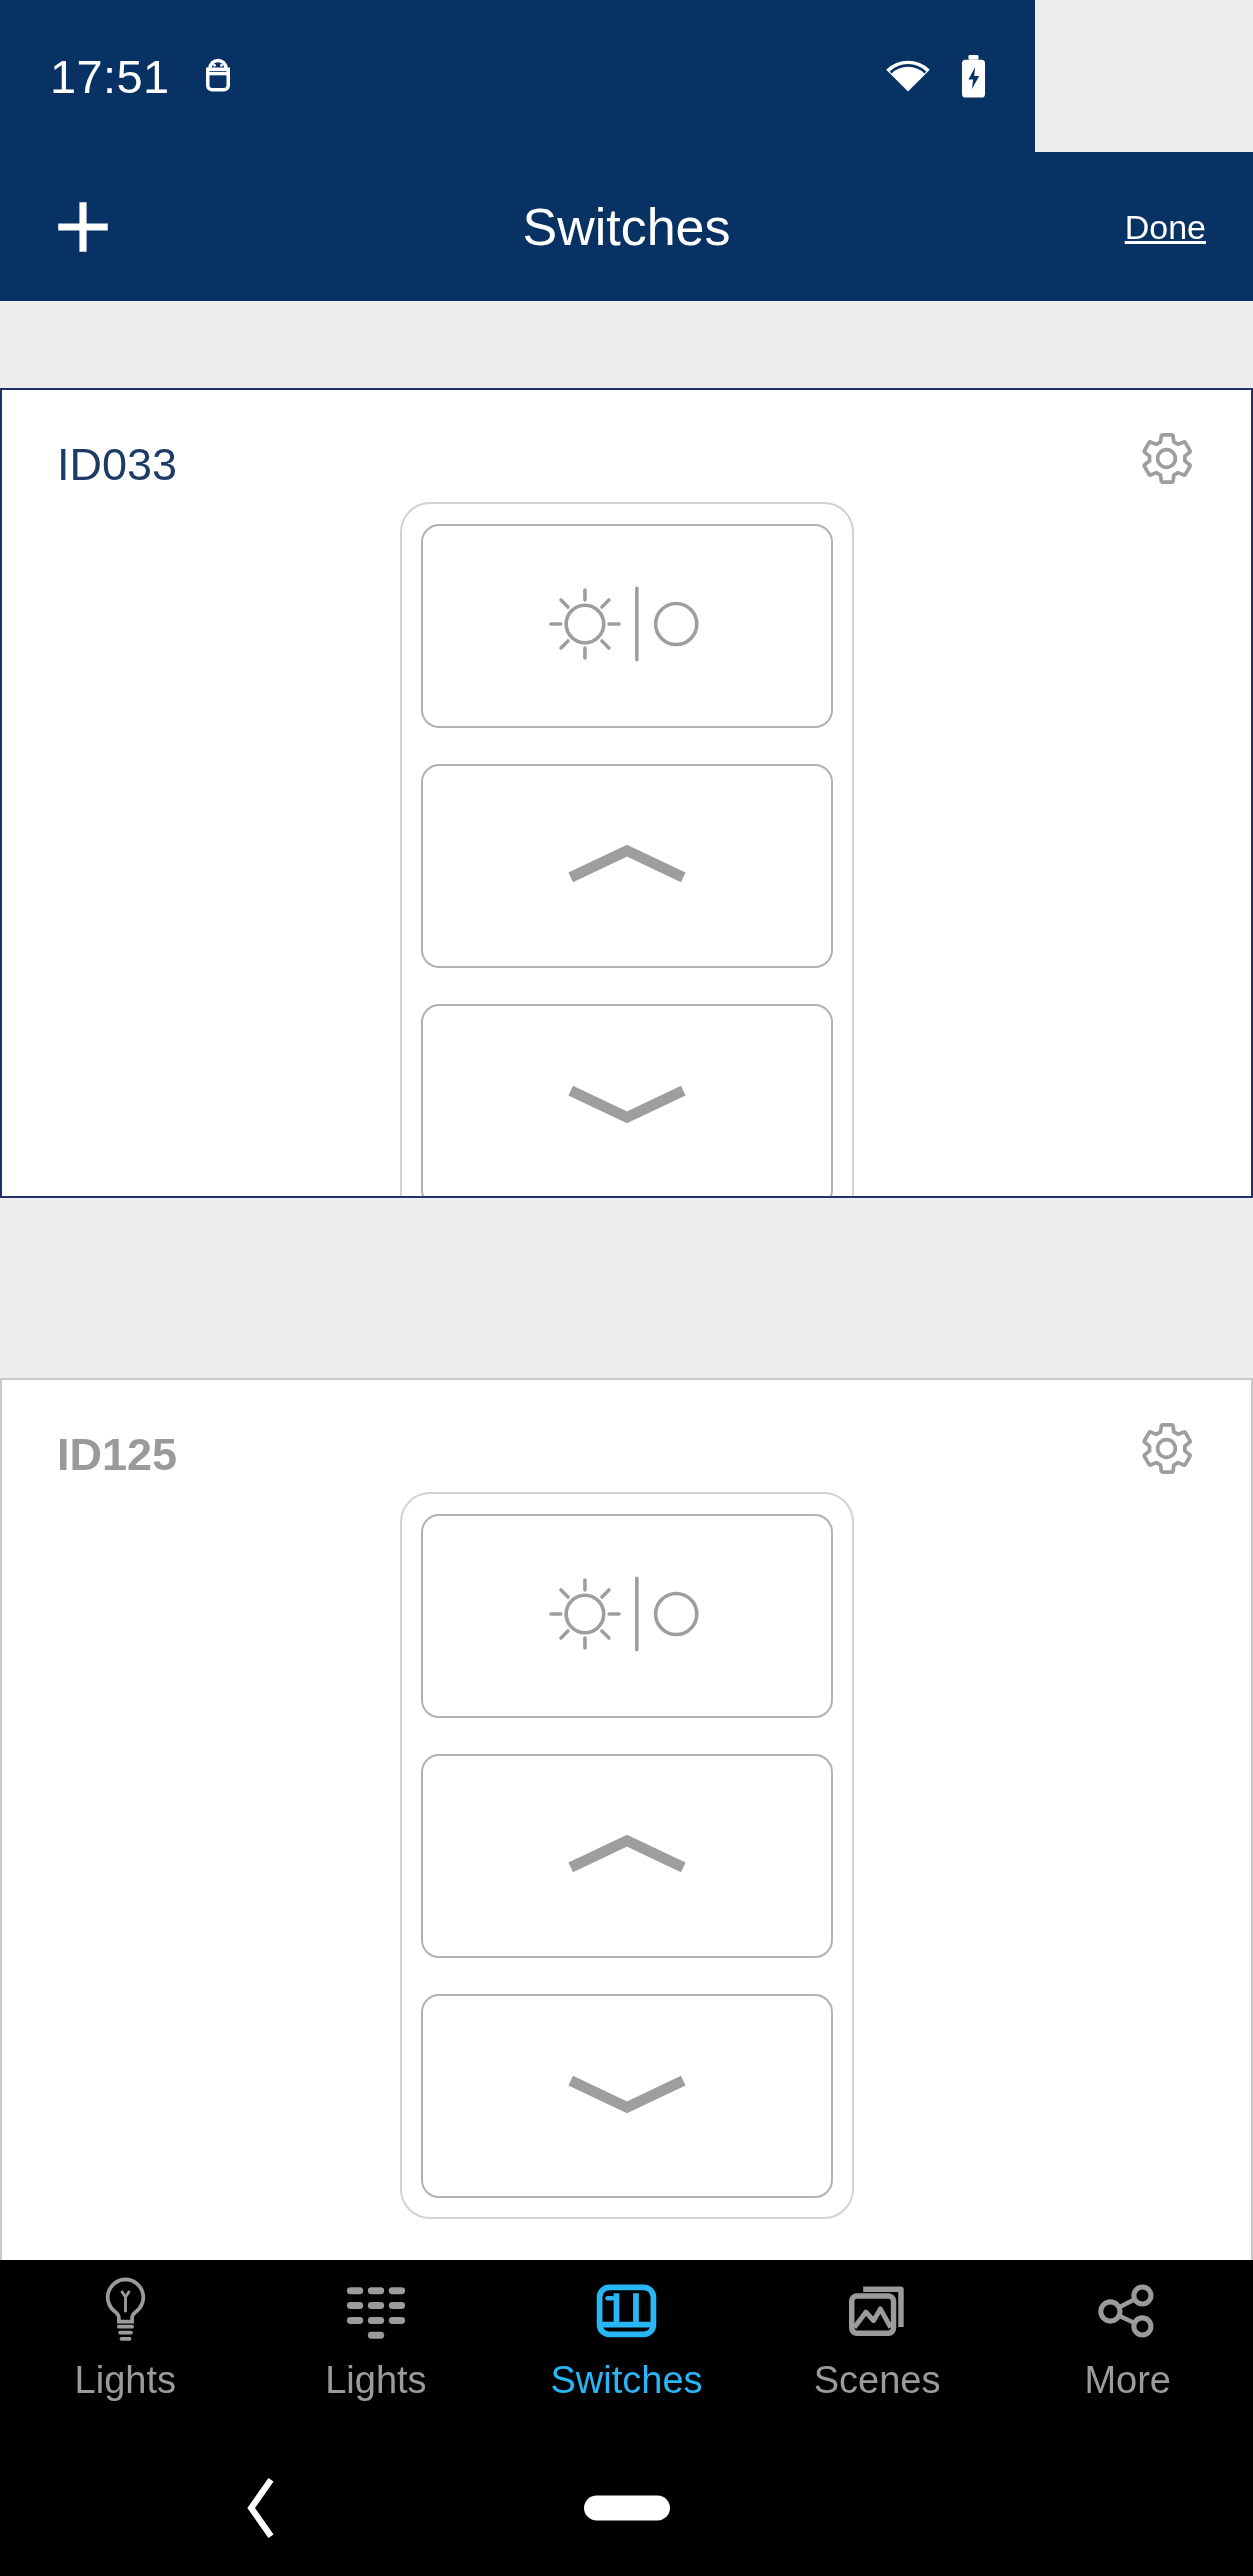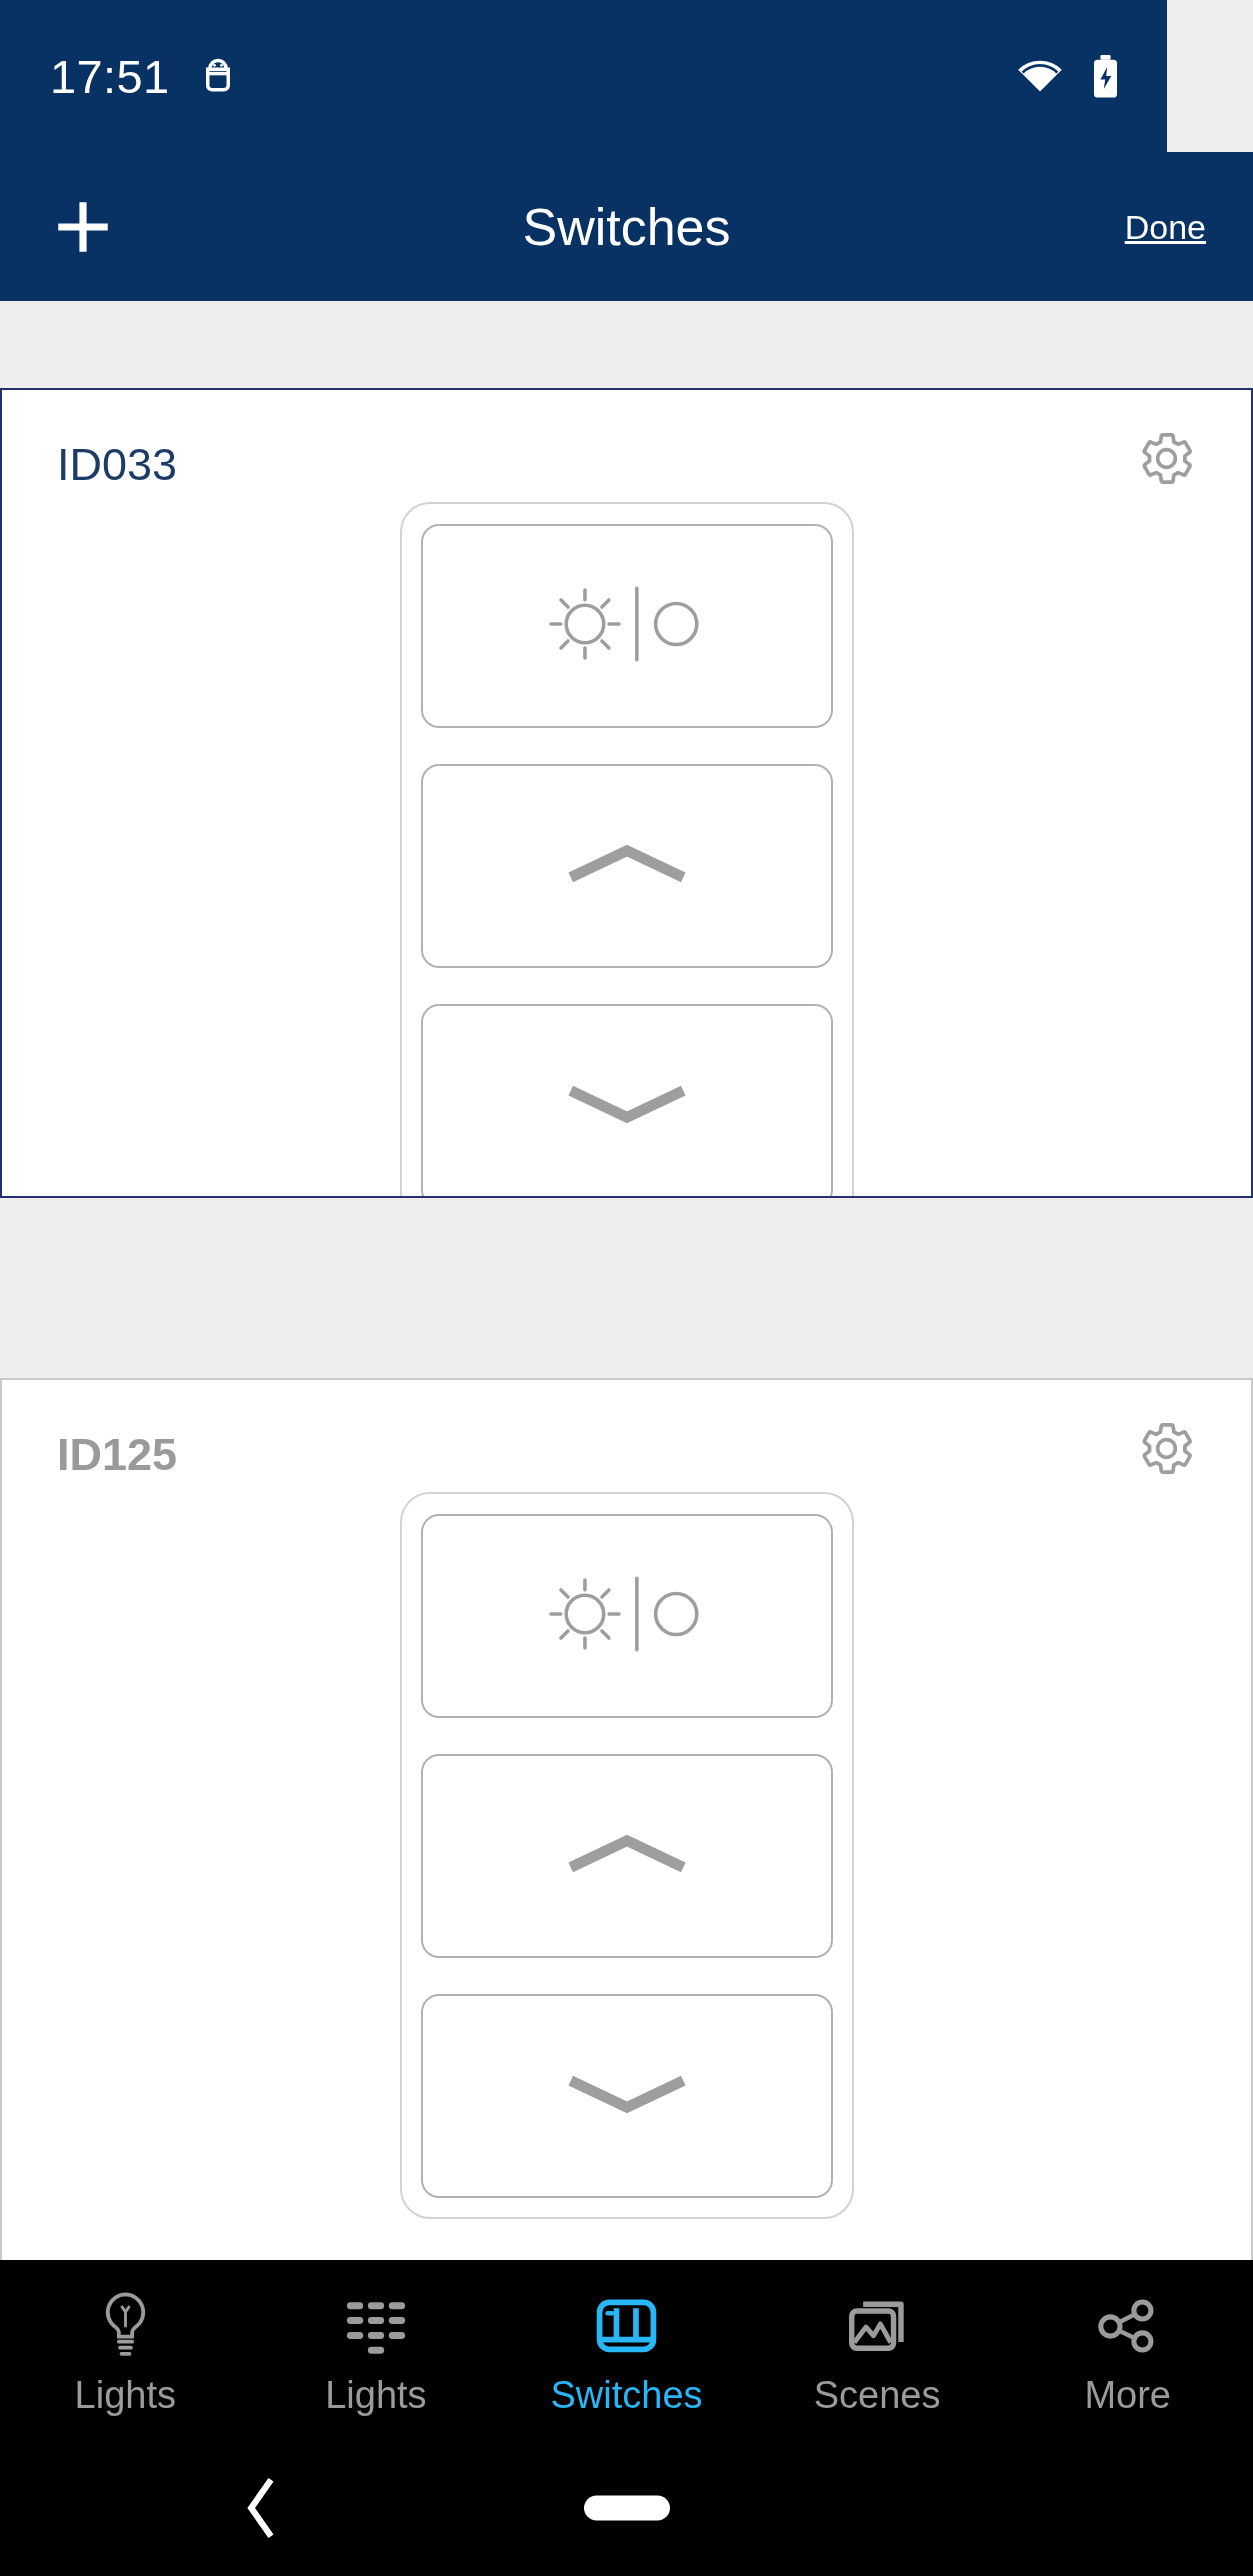--- a/index.html
+++ b/index.html
@@ -13,21 +13,21 @@
   .phone {
     position:relative;
     width:1253px; height:2576px;
     background:#eeeeee;
     overflow:hidden;
   }
 
   
   .statusbar {
     position:absolute; top:0; left:0;
-    width:1167px; height:152px;
+    width:1035px; height:152px;
     background:#073263;
     display:flex; align-items:center;
     padding:0 47px 0 50px;
   }
   .sb-left { display:flex; align-items:center; gap:30px; }
   .sb-clock {
     color:#ffffff; font-size:47px; font-weight:400;
     letter-spacing:0.4px; line-height:1;
   }
   .sb-spacer { flex:1 1 auto; }
@@ -125,21 +125,21 @@
   .tabbar {
     position:absolute; left:0; top:2260px;
     width:1253px; height:179px;
     background:#000000;
     display:flex; align-items:flex-start;
   }
   .tab {
     flex:1 1 0;
     display:flex; flex-direction:column;
     align-items:center; justify-content:flex-start;
-    padding-top:28px; cursor:pointer;
+    padding-top:13px; cursor:pointer;
   }
   .tab-icon { height:77px; display:flex; align-items:center; justify-content:center; }
   .tab-label {
     margin-top:10.7px;
     font-size:38px; color:#9b9b9b; line-height:1;
   }
   .tab.active .tab-label { color:#29b6f6; }
 
   
   .navbar {

